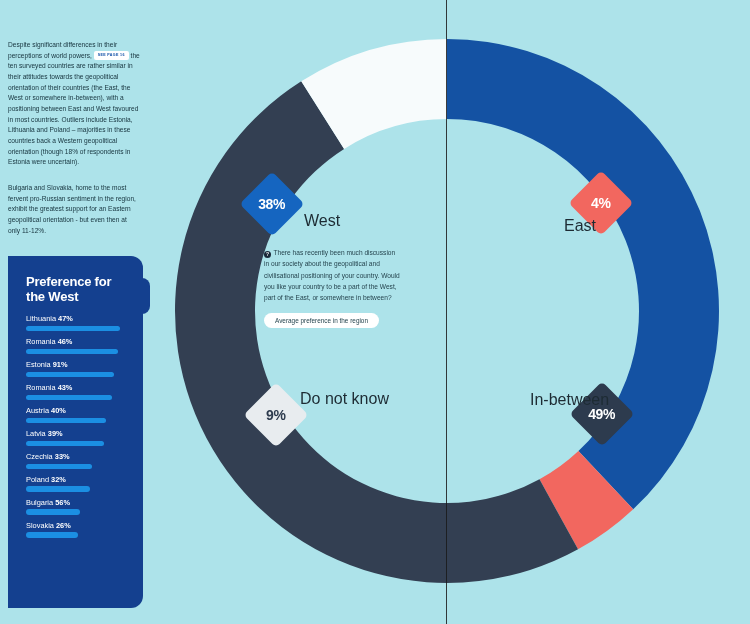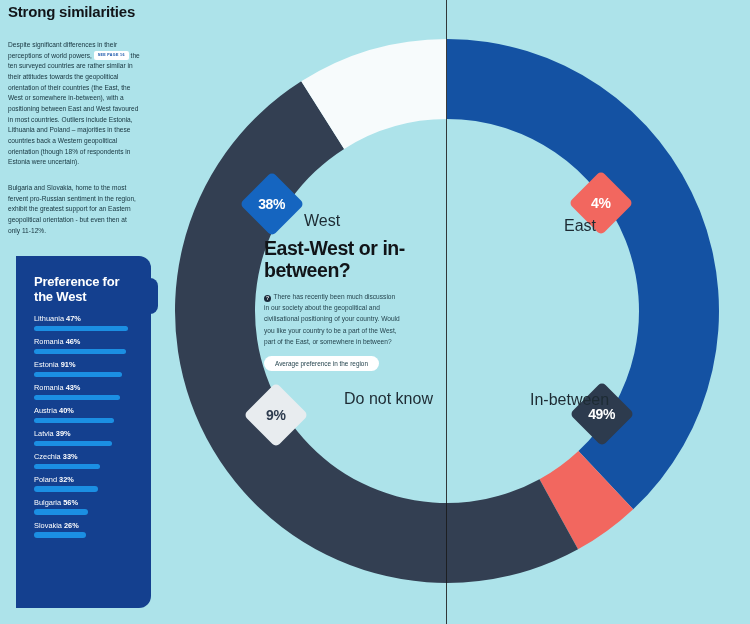--- a/index.html
+++ b/index.html
@@ -62,21 +62,21 @@
     border-radius: 2px;
     vertical-align: middle;
     position: relative;
     top: -0.5px;
     white-space: nowrap;
   }
 
   
   .pref-panel {
     position: absolute;
-    left: 16px; top: 256px;
+    left: 8px; top: 256px;
     width: 135px; height: 352px;
     background: #14408f;
     border-radius: 0 12px 12px 0;
   }
   
   .pref-panel::after {
     content: "";
     position: absolute;
     right: -7px; top: 22px;
     width: 14px; height: 36px;
@@ -194,30 +194,29 @@
 
   .seg-label {
     position: absolute;
     font-size: 16px;
     color: #1d2b33;
     white-space: nowrap;
   }
   .l-west     { left: 304px; top: 212px; }
   .l-east     { left: 564px; top: 217px; }
   .l-between  { left: 530px; top: 391px; }
-  .l-dontknow { left: 300px; top: 390px; margin-left: 44px; }
+  .l-dontknow { left: 300px; top: 390px; }
 </style>
 </head>
 <body>
 
 <div id="page">
 
   <div class="left-col">
 
-    <div class="headline">Strong similarities</div>
 
     <div class="body-copy para-1">
       <span>Despite significant differences in their perceptions of world powers,</span>
       <span class="ref-badge">SEE PAGE 16</span>
       <span>the ten surveyed countries are rather similar in their attitudes towards the geopolitical orientation of their countries (the East, the West or somewhere in-between), with a positioning between East and West favoured in most countries. Outliers include Estonia, Lithuania and Poland – majorities in these countries back a Western geopolitical orientation (though 18% of respondents in Estonia were uncertain).</span>
     </div>
 
     <div class="body-copy para-2">Bulgaria and Slovakia, home to the most fervent pro-Russian sentiment in the region, exhibit the greatest support for an Eastern geopolitical orientation - but even then at only 11-12%.</div>
 
     <div class="pref-panel">
@@ -298,21 +297,20 @@
                L 172.12125536403272 112.88903830361306 A 192 192 0 0 0 367.4967054275293 443.25088256842184 Z" fill="#333f52"></path>
           <path d="M 129.255111765713 45.34280426345185 A 272 272 0 0 1 274.99999999999994 3
                L 274.99999999999994 83 A 192 192 0 0 0 172.12125536403272 112.88903830361306 Z" fill="#f7fbfc"></path>
         </g>
     </svg>
   </div>
 
   <div class="divider"></div>
 
   <div class="center-block">
-    <div class="center-title">East-West or in-between?</div>
     <div class="center-q">
       <span class="q-icon">?</span><span>There has recently been much discussion in our society about the geopolitical and civilisational positioning of your country. Would you like your country to be a part of the West, part of the East, or somewhere in between?</span>
     </div>
     <div class="avg-pill">Average preference in the region</div>
   </div>
 
   <div class="diamond d-west">
     <span>38%</span>
   </div>
   <div class="seg-label l-west">West</div>

